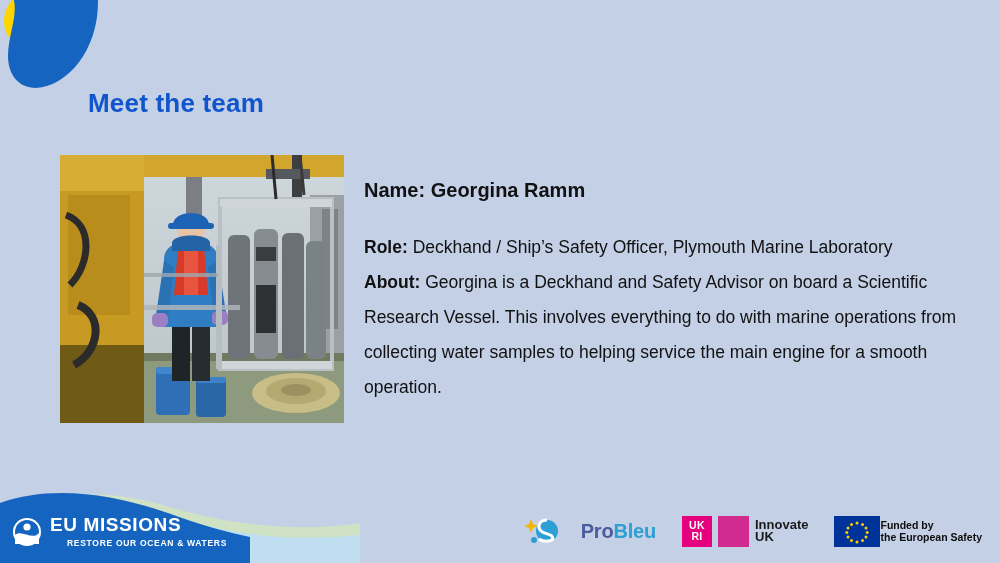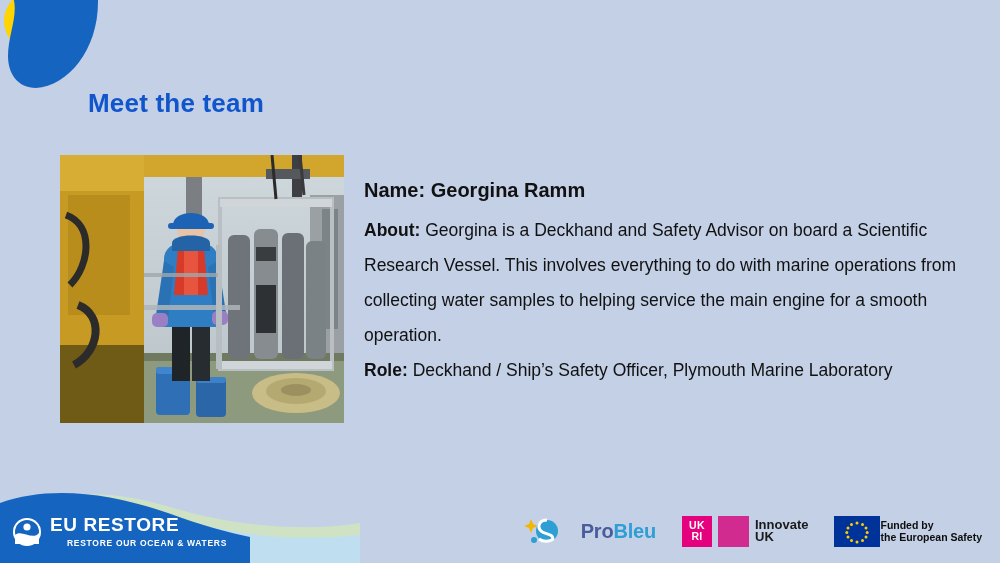--- a/index.html
+++ b/index.html
@@ -84,21 +84,21 @@
     left: 364px;
     top: 176px;
     width: 612px;
     color: #111111;
     font-size: 17.5px;
     line-height: 35px;
   }
   .bio .name-line {
     font-size: 20px;
     font-weight: bold;
-    margin-bottom: 9px;
+    margin-bottom: 26px;
     line-height: 28px;
   }
   .bio .lbl { font-weight: bold; }
   .bio p { margin: 0; }
   .bio .para { margin-top: 0; }
 
   
   .bottom-wave {
     position: absolute;
     left: 0;
@@ -300,44 +300,44 @@
       <rect x="84" y="118" width="74" height="4" fill="#9fa7ac" opacity="0.8"></rect>
     </svg>
   </div>
 
   <div class="bio">
     <p class="name-line">
       <span class="lbl">Name:</span>
       <span>Georgina Ramm</span>
     </p>
     <p class="para">
+      <span class="lbl">Role:</span>
+      <span>Deckhand / Ship’s Safety Officer, Plymouth Marine Laboratory</span>
+    </p>
+    <p class="para">
       <span class="lbl">About:</span>
       <span>Georgina is a Deckhand and Safety Advisor on board a Scientific Research Vessel. This involves everything to do with marine operations from collecting water samples to helping service the main engine for a smooth operation.</span>
-    </p>
-    <p class="para">
-      <span class="lbl">Role:</span>
-      <span>Deckhand / Ship’s Safety Officer, Plymouth Marine Laboratory</span>
     </p>
   </div>
 
   <svg class="bottom-wave" viewBox="0 0 360 80">
     <path d="M0 30 C60 6 110 6 170 24 C230 42 300 50 360 40 L360 80 L0 80 Z" fill="#cfe3c4"></path>
     <path d="M0 38 C60 16 120 18 180 36 C240 54 300 58 360 52 L360 80 L0 80 Z" fill="#bfdff0"></path>
     <path d="M0 20 C50 2 110 10 168 30 C200 42 230 50 250 54 L250 80 L0 80 Z" fill="#1565c0"></path>
   </svg>
 
   <div class="eu-missions">
     <svg class="globe" viewBox="0 0 30 30">
       <circle cx="15" cy="15" r="14" fill="#ffffff"></circle>
       <circle cx="15" cy="15" r="12" fill="#1565c0"></circle>
       <path d="M3 18 C9 12 21 24 27 16 L27 27 L3 27 Z" fill="#ffffff"></path>
       <circle cx="15" cy="10" r="3.6" fill="#ffffff"></circle>
     </svg>
     <div class="em-text">
-      <div class="em-title">EU RESTORE</div>
+      <div class="em-title">EU MISSIONS</div>
       <div class="em-sub">RESTORE OUR OCEAN &amp; WATERS</div>
     </div>
   </div>
 
   <div class="logo-row">
 
     <div class="problue">
       <svg width="34" height="32" viewBox="0 0 34 32">
         <path d="M6 4 l2 5 l5 2 l-5 2 l-2 5 l-2 -5 l-5 -2 l5 -2 z" fill="#f2b705"></path>
         <circle cx="22" cy="16" r="11" fill="#2e9fd4"></circle>

